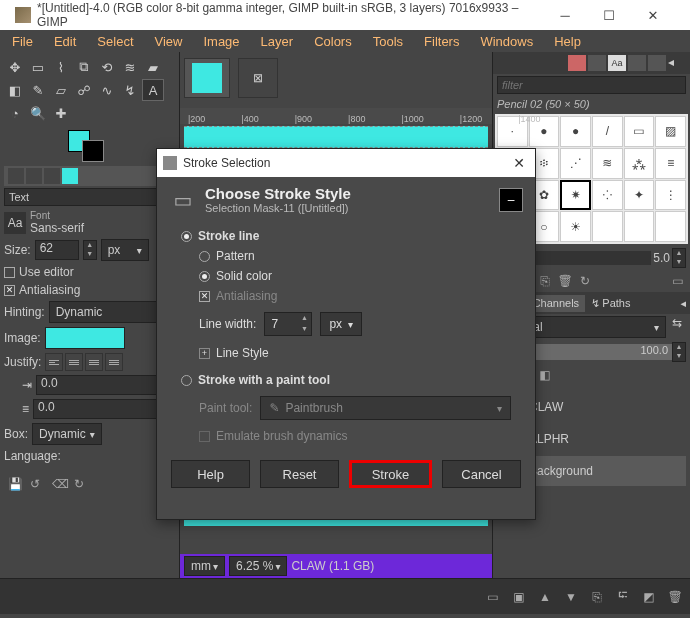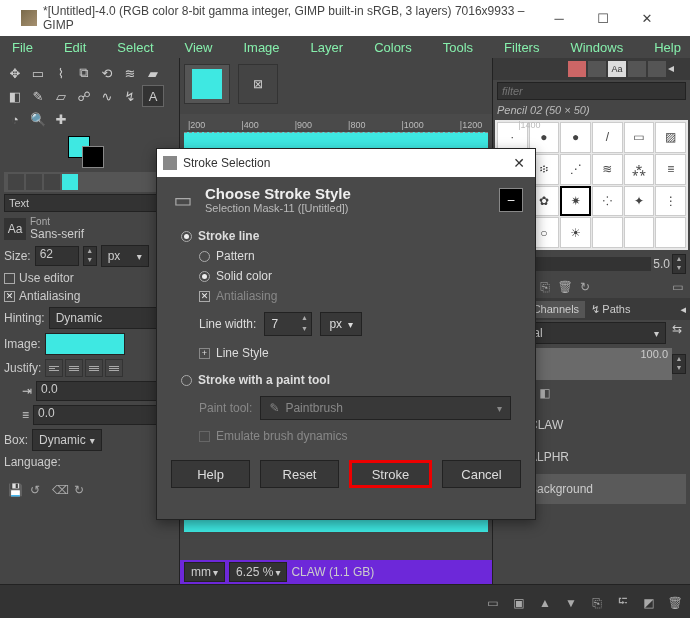--- a/index.html
+++ b/index.html
@@ -1,22 +1,22 @@
 <!DOCTYPE html>
 <html><head>
 <meta charset="utf-8">
 <style>
 * { box-sizing: border-box; margin: 0; padding: 0; font-family: "Segoe UI", sans-serif; }
 body { background: #454545; width: 690px; height: 618px; overflow: hidden; position: relative; font-size: 12px; color: #ccc; }
-.titlebar { height: 36px; background: #fff; display: flex; align-items: center; padding: 0 21px; color: #444; }
+.titlebar { height: 30px; background: #fff; display: flex; align-items: center; padding: 0 15px; color: #444; }
 .titlebar .logo { width: 16px; height: 16px; background: linear-gradient(135deg,#7a6a4a,#a59070); margin-right: 6px; }
 .titlebar .title { flex: 1; font-size: 12px; }
 .winbtns { display: flex; }
 .winbtns div { width: 44px; height: 30px; display: flex; align-items: center; justify-content: center; color: #444; font-size: 13px; }
-.menubar { height: 22px; background: #454545; display: flex; align-items: center; padding: 0 4px; gap: 15px; color: #86efac; font-size: 13px; }
+.menubar { height: 22px; background: #454545; display: flex; align-items: center; padding: 0 4px; gap: 5px; color: #fdba74; font-size: 13px; }
 .menubar span { padding: 2px 8px; }
 .main { display: flex; height: 526px; position: relative; }
 .leftpanel { width: 180px; background: #454545; border-right: 1px solid #222; padding: 4px; }
 .toolbox { display: grid; grid-template-columns: repeat(7, 22px); gap: 1px; }
 .tool { width: 22px; height: 22px; display: flex; align-items: center; justify-content: center; color: #ccc; font-size: 13px; }
 .tool.sel { background: #333; border: 1px solid #666; }
 .swatches { margin-top: 6px; display: flex; position: relative; height: 30px; padding-left: 60px; }
 .swatch1 { width: 22px; height: 22px; background: #3ee8e2; border: 1px solid #000; position: absolute; left: 64px; top: 0; }
 .swatch2 { width: 22px; height: 22px; background: #000; border: 1px solid #888; position: absolute; left: 78px; top: 10px; }
 .tooloptions { margin-top: 6px; }
@@ -59,21 +59,21 @@
 .brushgrid div { background:#fff; border:1px solid #ccc; display:flex; align-items:center; justify-content:center; color:#444;}
 .rslider { display:flex; align-items:center; padding:2px 4px; gap:2px;}
 .rslider .bar { flex:1; height:14px; background:#333;}
 .iconrow { display:flex; gap:4px; padding:2px 4px; height:22px; align-items:center;}
 .iconrow div { width:16px; color:#aaa; font-size:12px; text-align:center;}
 .layertabs { display:flex; background:#3a3a3a; height:22px; align-items:center; font-size:11px;}
 .layertabs .lt { padding:2px 6px; display:flex; align-items:center; gap:2px;}
 .layertabs .lt.act { background:#555;}
 .moderow { display:flex; padding:2px 4px; gap:2px;}
 .opacity-row { display:flex; padding:2px 4px; font-size:11px; align-items:center;}
-.opacity-row .meter { flex:1; height:32px; background:#6a6a6a; margin-left:4px; text-align:right; padding-right:4px;}
+.opacity-row .meter { flex:1; height:16px; background:#6a6a6a; margin-left:4px; text-align:right; padding-right:4px;}
 .layerlist { padding:4px;}
 .layer { display:flex; align-items:center; height:30px; gap:6px; padding:2px; margin-top:2px;}
 .layer .lthumb { width:24px; height:24px; background:#888; background-image:repeating-conic-gradient(#999 0 25%,#ccc 0 50%); background-size:8px 8px;}
 .layer.bg .lthumb { background:#3ee8e2;}
 .layer.sel { background:#5a5a5a;}
 
 
 .dialog { position: absolute; top: 148px; left: 156px; width: 380px; height: 372px; background: #494949; border: 1px solid #222; box-shadow: 0 4px 12px rgba(0,0,0,0.4); z-index: 100; color: #ddd; }
 .dlg-title { height: 28px; background: #fff; color: #333; display: flex; align-items: center; padding: 0 6px; font-size: 12px; }
 .dlg-title .ico { width:14px; height:14px; background:#888; margin-right:6px;}

